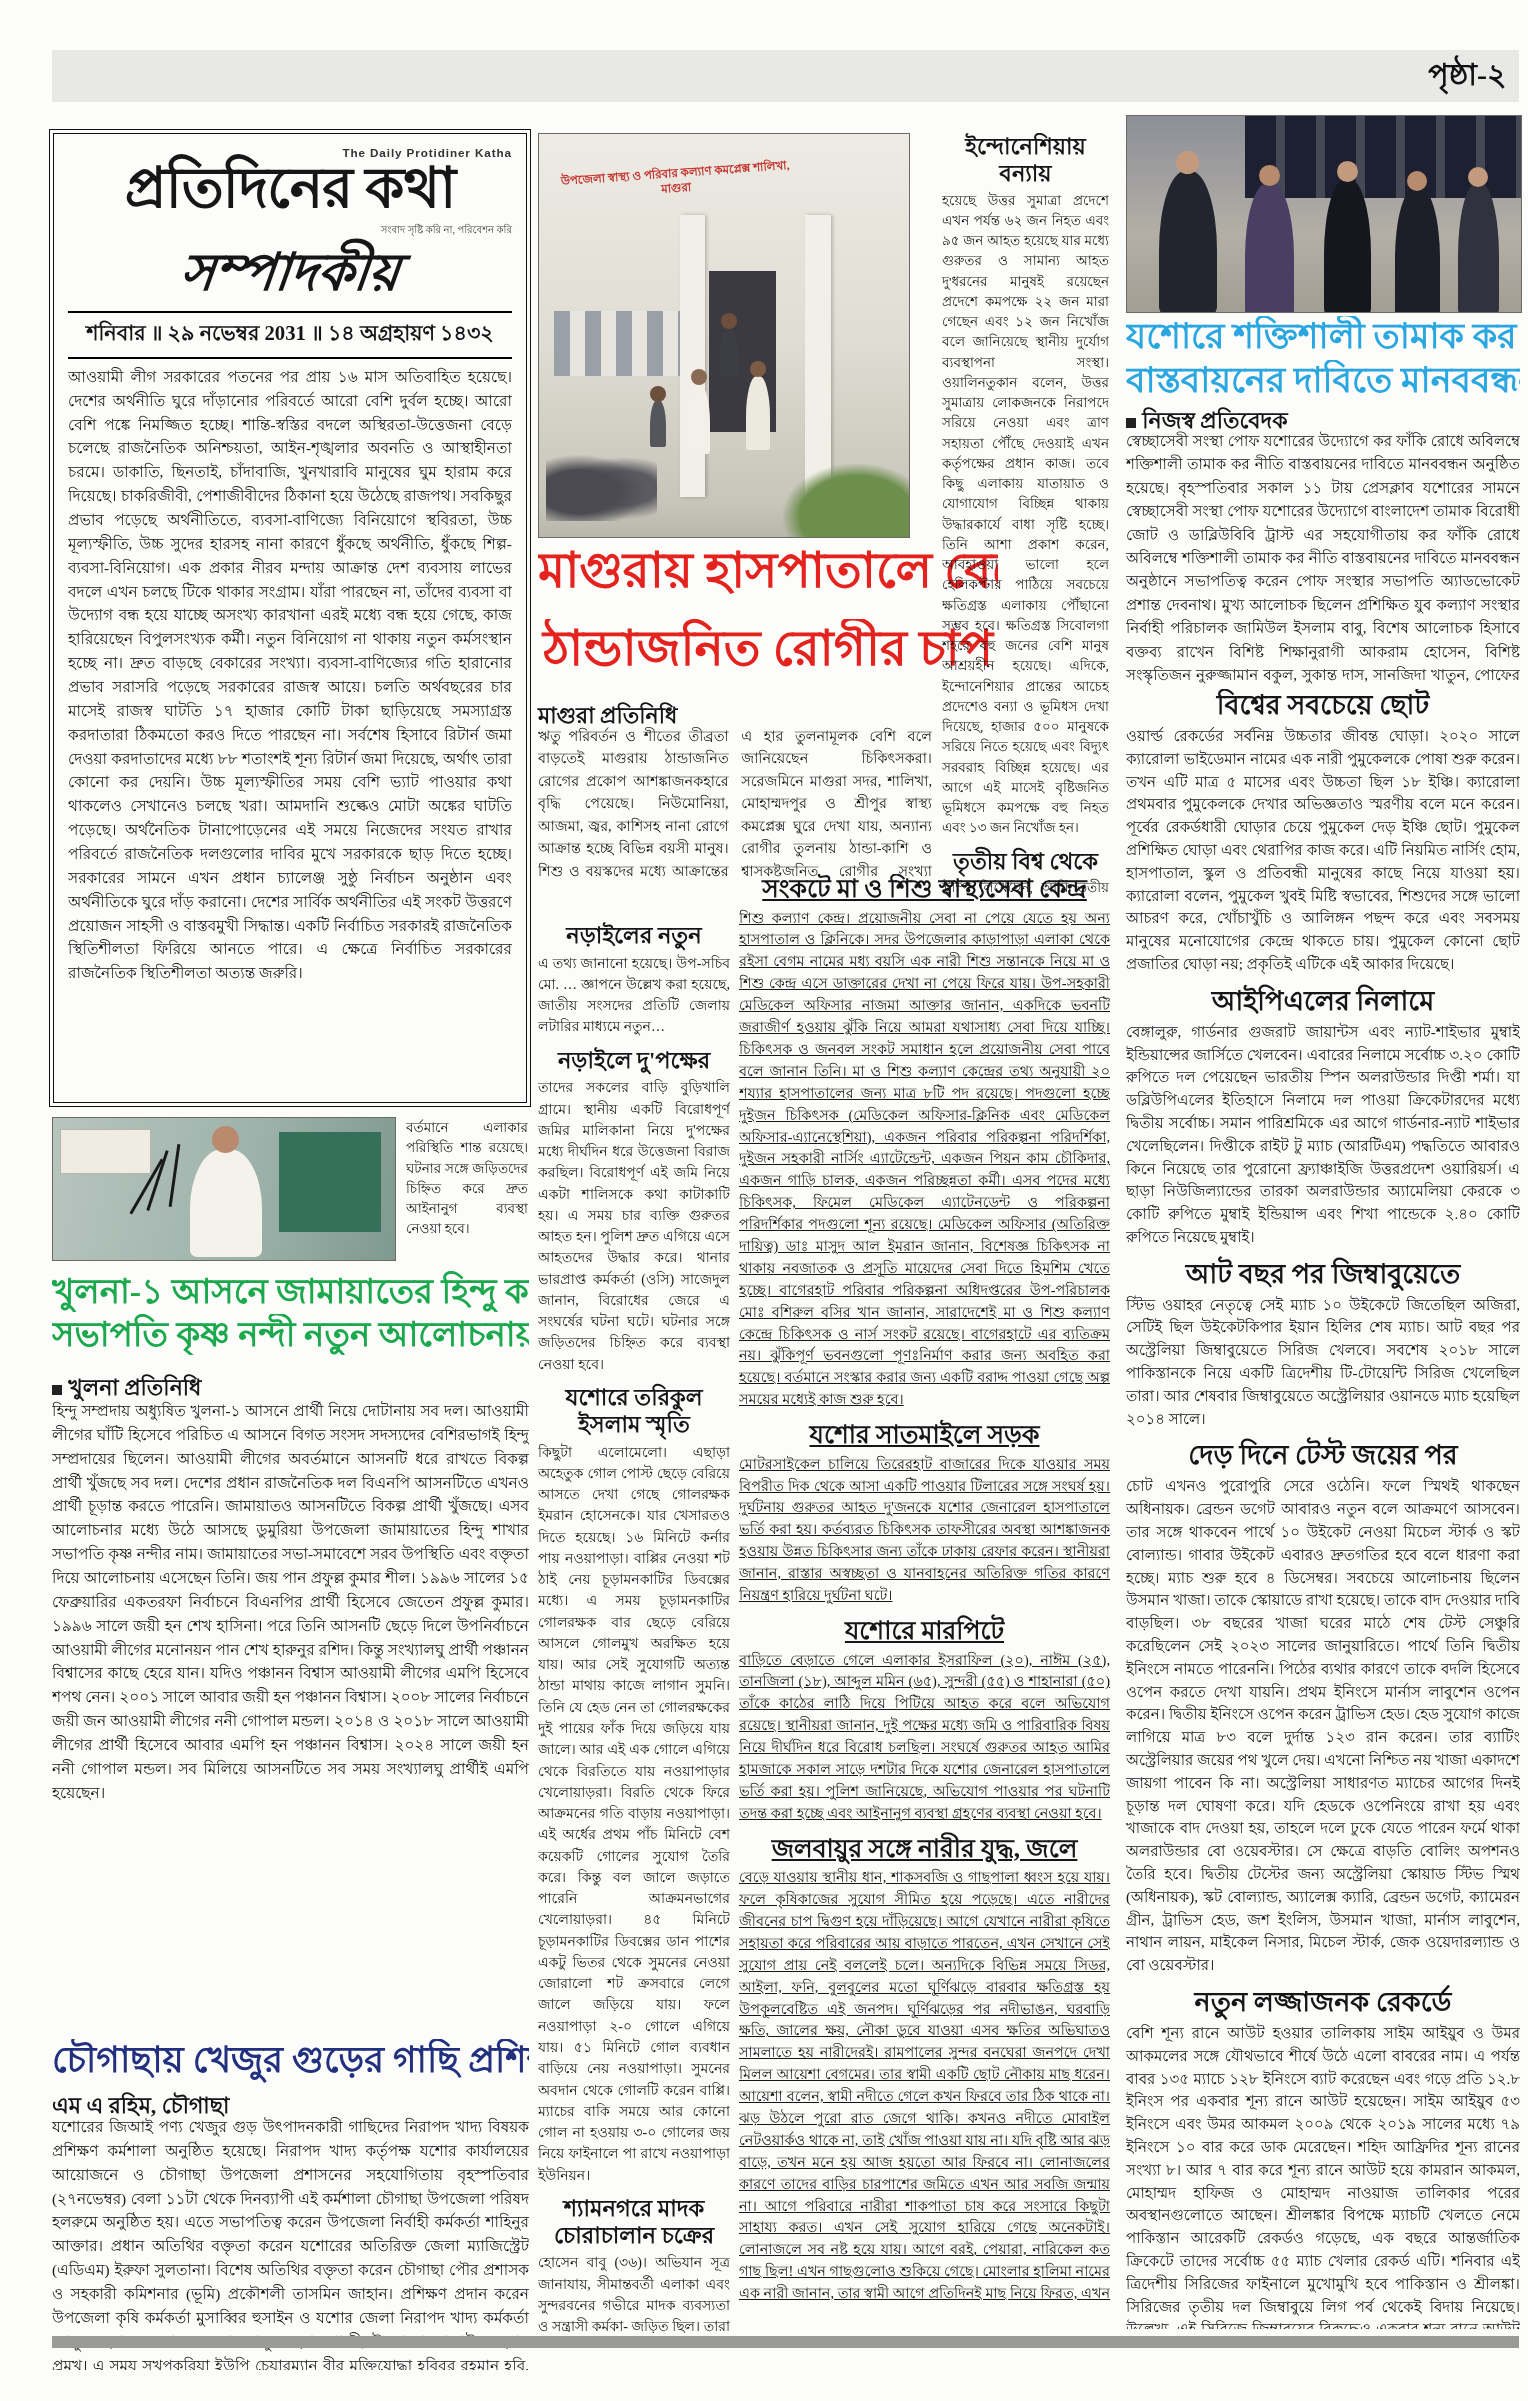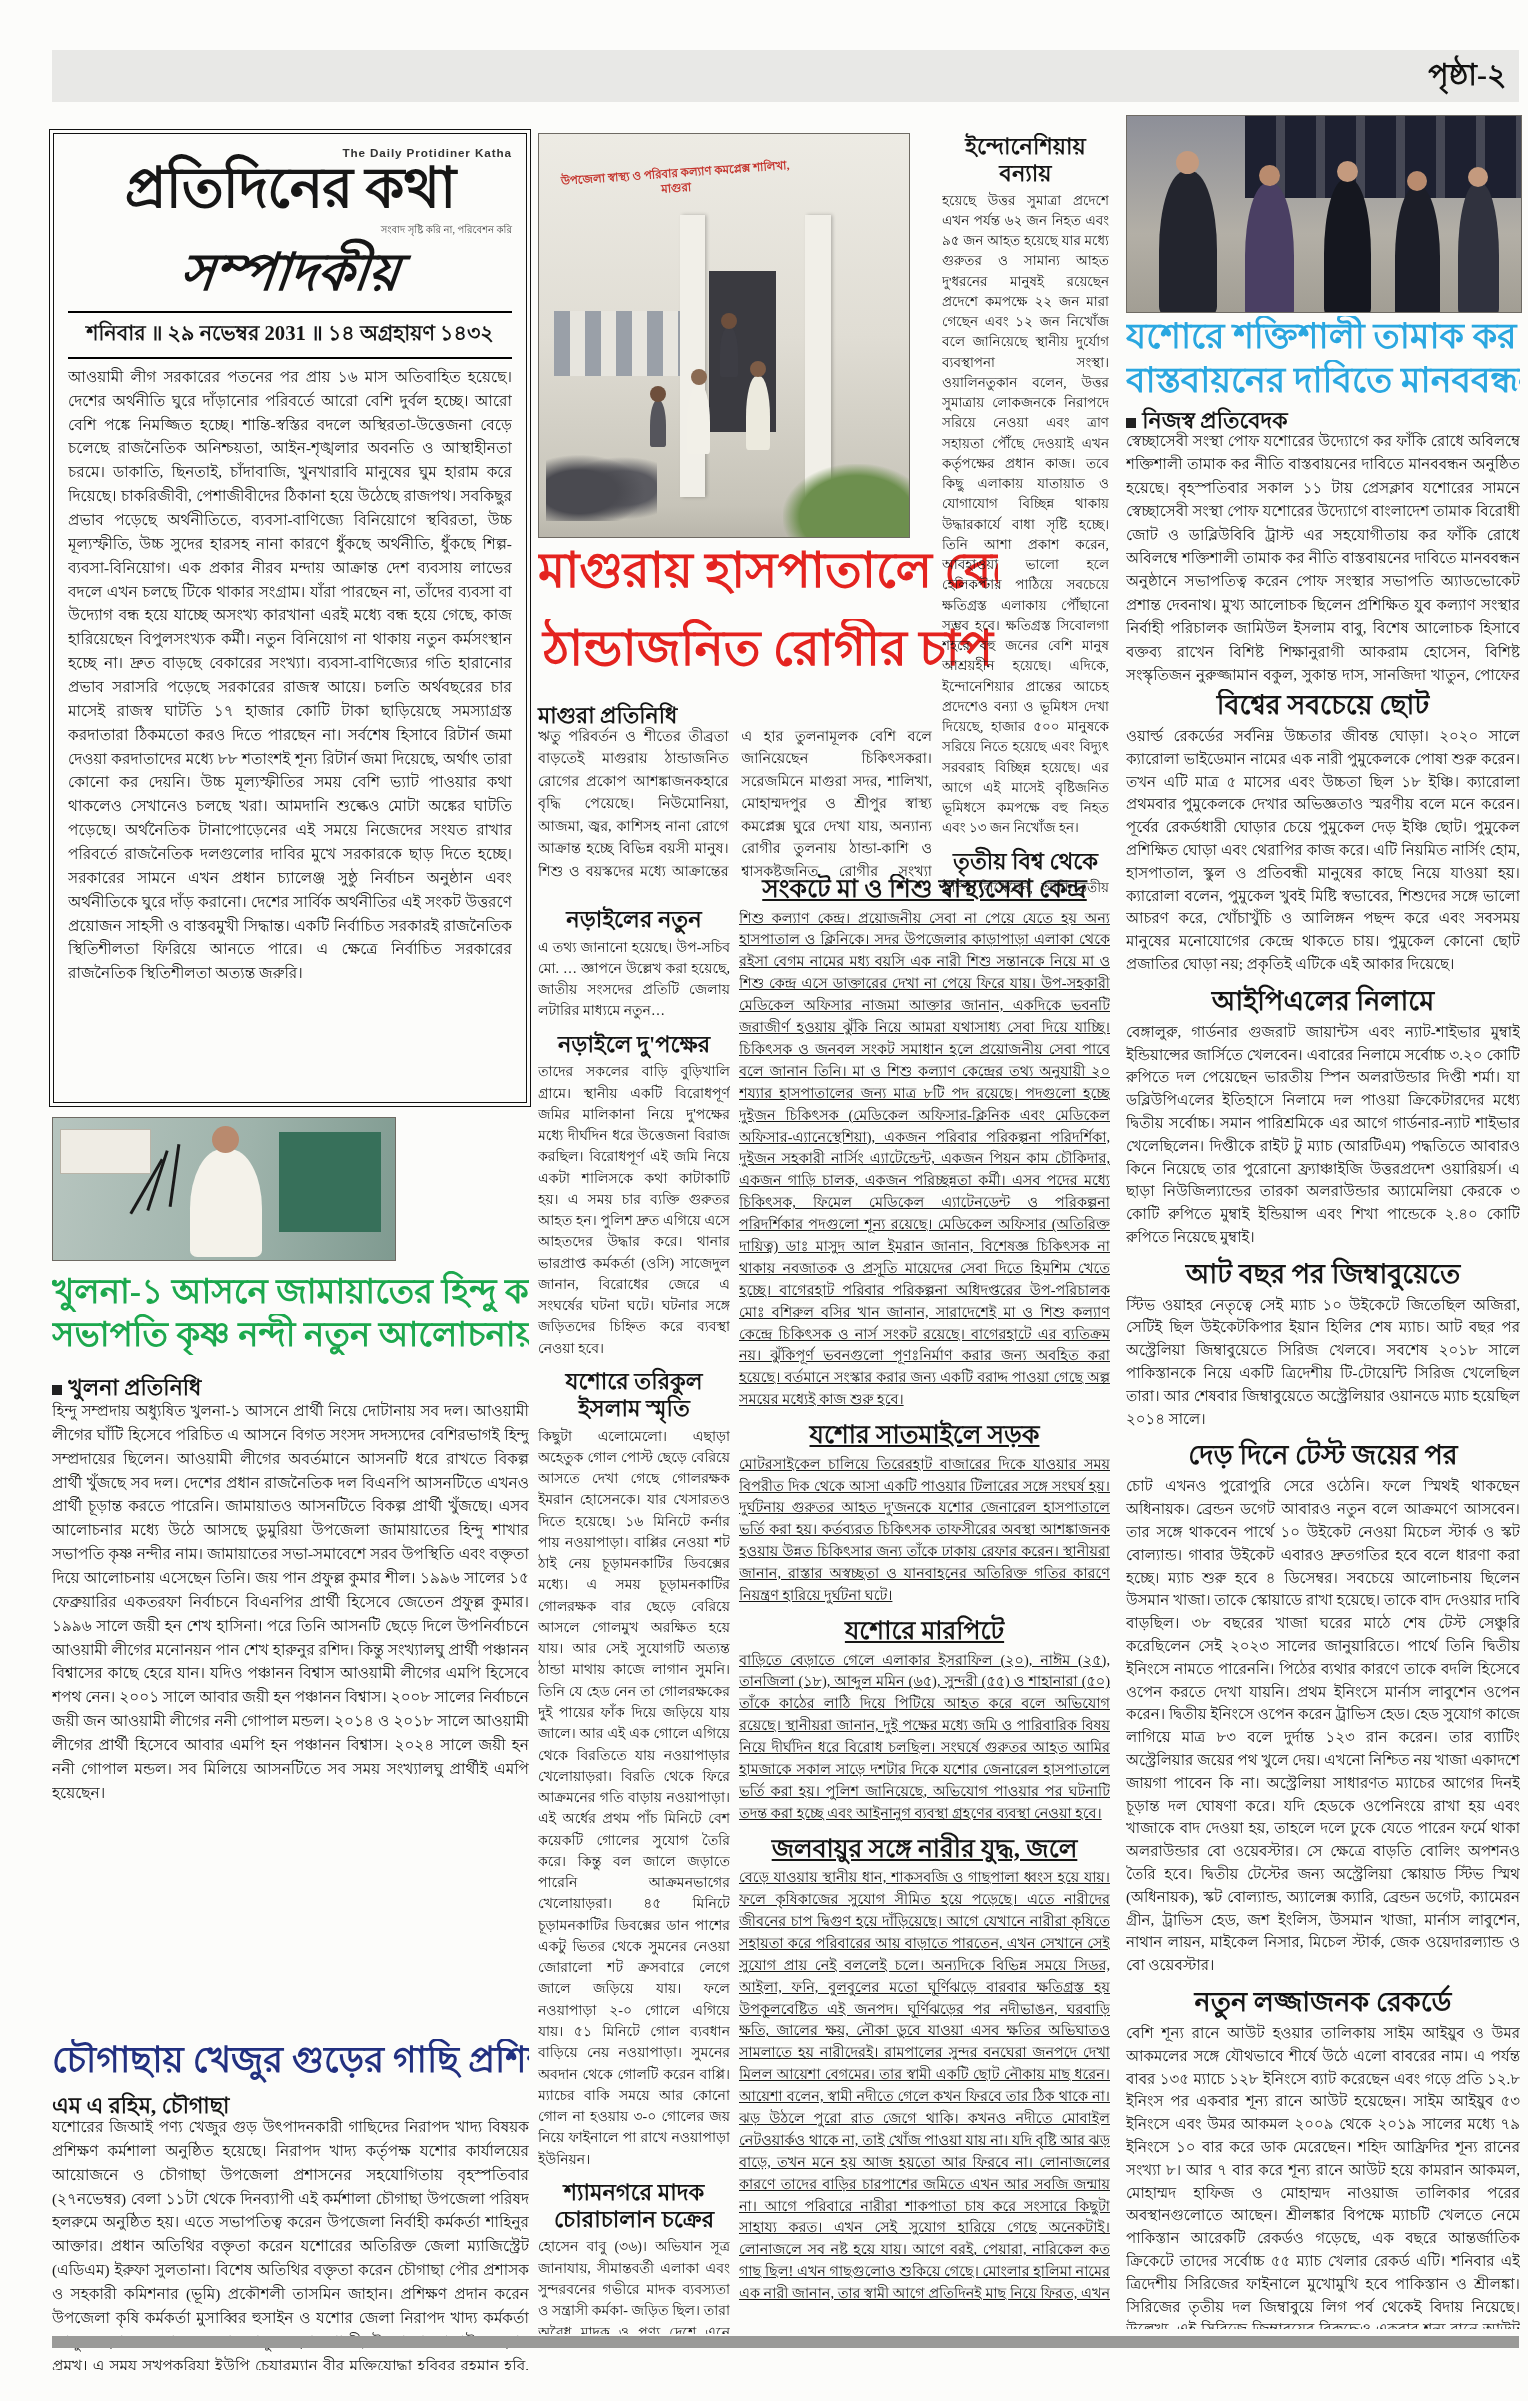--- a/index.html
+++ b/index.html
@@ -145,21 +145,21 @@
     <div class="brief-title" style="font-size:27px;">আট বছর পর জিম্বাবুয়েতে</div>
     <div class="brief-body" style="font-size:15px;">স্টিভ ওয়াহর নেতৃত্বে সেই ম্যাচ ১০ উইকেটে জিতেছিল অজিরা, সেটিই ছিল উইকেটকিপার ইয়ান হিলির শেষ ম্যাচ। আট বছর পর অস্ট্রেলিয়া জিম্বাবুয়েতে সিরিজ খেলবে। সবশেষ ২০১৮ সালে পাকিস্তানকে নিয়ে একটি ত্রিদেশীয় টি-টোয়েন্টি সিরিজ খেলেছিল তারা। আর শেষবার জিম্বাবুয়েতে অস্ট্রেলিয়ার ওয়ানডে ম্যাচ হয়েছিল ২০১৪ সালে।</div>
     <div class="brief-title" style="font-size:27px;">দেড় দিনে টেস্ট জয়ের পর</div>
     <div class="brief-body" style="font-size:15px;">চোট এখনও পুরোপুরি সেরে ওঠেনি। ফলে স্মিথই থাকছেন অধিনায়ক। ব্রেন্ডন ডগেট আবারও নতুন বলে আক্রমণে আসবেন। তার সঙ্গে থাকবেন পার্থে ১০ উইকেট নেওয়া মিচেল স্টার্ক ও স্কট বোল্যান্ড। গাবার উইকেট এবারও দ্রুতগতির হবে বলে ধারণা করা হচ্ছে। ম্যাচ শুরু হবে ৪ ডিসেম্বর। সবচেয়ে আলোচনায় ছিলেন উসমান খাজা। তাকে স্কোয়াডে রাখা হয়েছে। তাকে বাদ দেওয়ার দাবি বাড়ছিল। ৩৮ বছরের খাজা ঘরের মাঠে শেষ টেস্ট সেঞ্চুরি করেছিলেন সেই ২০২৩ সালের জানুয়ারিতে। পার্থে তিনি দ্বিতীয় ইনিংসে নামতে পারেননি। পিঠের ব্যথার কারণে তাকে বদলি হিসেবে ওপেন করতে দেখা যায়নি। প্রথম ইনিংসে মার্নাস লাবুশেন ওপেন করেন। দ্বিতীয় ইনিংসে ওপেন করেন ট্রাভিস হেড। হেড সুযোগ কাজে লাগিয়ে মাত্র ৮৩ বলে দুর্দান্ত ১২৩ রান করেন। তার ব্যাটিং অস্ট্রেলিয়ার জয়ের পথ খুলে দেয়। এখনো নিশ্চিত নয় খাজা একাদশে জায়গা পাবেন কি না। অস্ট্রেলিয়া সাধারণত ম্যাচের আগের দিনই চূড়ান্ত দল ঘোষণা করে। যদি হেডকে ওপেনিংয়ে রাখা হয় এবং খাজাকে বাদ দেওয়া হয়, তাহলে দলে ঢুকে যেতে পারেন ফর্মে থাকা অলরাউন্ডার বো ওয়েবস্টার। সে ক্ষেত্রে বাড়তি বোলিং অপশনও তৈরি হবে। দ্বিতীয় টেস্টের জন্য অস্ট্রেলিয়া স্কোয়াড স্টিভ স্মিথ (অধিনায়ক), স্কট বোল্যান্ড, অ্যালেক্স ক্যারি, ব্রেন্ডন ডগেট, ক্যামেরন গ্রীন, ট্রাভিস হেড, জশ ইংলিস, উসমান খাজা, মার্নাস লাবুশেন, নাথান লায়ন, মাইকেল নিসার, মিচেল স্টার্ক, জেক ওয়েদারল্যান্ড ও বো ওয়েবস্টার।</div>
     <div class="brief-title" style="font-size:27px;">নতুন লজ্জাজনক রেকর্ডে</div>
     <div class="brief-body" style="font-size:15px;">বেশি শূন্য রানে আউট হওয়ার তালিকায় সাইম আইয়ুব ও উমর আকমলের সঙ্গে যৌথভাবে শীর্ষে উঠে এলো বাবরের নাম। এ পর্যন্ত বাবর ১৩৫ ম্যাচে ১২৮ ইনিংসে ব্যাট করেছেন এবং গড়ে প্রতি ১২.৮ ইনিংস পর একবার শূন্য রানে আউট হয়েছেন। সাইম আইয়ুব ৫৩ ইনিংসে এবং উমর আকমল ২০০৯ থেকে ২০১৯ সালের মধ্যে ৭৯ ইনিংসে ১০ বার করে ডাক মেরেছেন। শহিদ আফ্রিদির শূন্য রানের সংখ্যা ৮। আর ৭ বার করে শূন্য রানে আউট হয়ে কামরান আকমল, মোহাম্মদ হাফিজ ও মোহাম্মদ নাওয়াজ তালিকার পরের অবস্থানগুলোতে আছেন। শ্রীলঙ্কার বিপক্ষে ম্যাচটি খেলতে নেমে পাকিস্তান আরেকটি রেকর্ডও গড়েছে, এক বছরে আন্তর্জাতিক ক্রিকেটে তাদের সর্বোচ্চ ৫৫ ম্যাচ খেলার রেকর্ড এটি। শনিবার এই ত্রিদেশীয় সিরিজের ফাইনালে মুখোমুখি হবে পাকিস্তান ও শ্রীলঙ্কা। সিরিজের তৃতীয় দল জিম্বাবুয়ে লিগ পর্ব থেকেই বিদায় নিয়েছে। উল্লেখ্য, এই সিরিজে জিম্বাবুয়ের বিরুদ্ধেও একবার শূন্য রানে আউট হয়েছিলেন বাবর।</div>
 
   </div>
 
   <div class="colblock" style="left:538px;top:906px;width:192px;height:1428px;">
-    <div class="brief-title" style="margin-top:0;">নড়াইলের নতুন</div>
+    <div class="brief-title" style="margin-top:16px;">নড়াইলের নতুন</div>
     <div class="brief-body">এ তথ্য জানানো হয়েছে। উপ-সচিব মো. … জ্ঞাপনে উল্লেখ করা হয়েছে, জাতীয় সংসদের প্রতিটি জেলায় লটারির মাধ্যমে নতুন…</div>
     <div class="brief-title">নড়াইলে দু'পক্ষের</div>
     <div class="brief-body">তাদের সকলের বাড়ি বুড়িখালি গ্রামে। স্থানীয় একটি বিরোধপূর্ণ জমির মালিকানা নিয়ে দু'পক্ষের মধ্যে দীর্ঘদিন ধরে উত্তেজনা বিরাজ করছিল। বিরোধপূর্ণ এই জমি নিয়ে একটা শালিসকে কথা কাটাকাটি হয়। এ সময় চার ব্যক্তি গুরুতর আহত হন। পুলিশ দ্রুত এগিয়ে এসে আহতদের উদ্ধার করে। থানার ভারপ্রাপ্ত কর্মকর্তা (ওসি) সাজেদুল জানান, বিরোধের জেরে এ সংঘর্ষের ঘটনা ঘটে। ঘটনার সঙ্গে জড়িতদের চিহ্নিত করে ব্যবস্থা নেওয়া হবে।</div>
     <div class="brief-title">যশোরে তরিকুল ইসলাম স্মৃতি</div>
     <div class="brief-body">কিছুটা এলোমেলো। এছাড়া অহেতুক গোল পোস্ট ছেড়ে বেরিয়ে আসতে দেখা গেছে গোলরক্ষক ইমরান হোসেনকে। যার খেসারতও দিতে হয়েছে। ১৬ মিনিটে কর্নার পায় নওয়াপাড়া। বাপ্পির নেওয়া শট ঠাই নেয় চূড়ামনকাটির ডিবক্সের মধ্যে। এ সময় চূড়ামনকাটির গোলরক্ষক বার ছেড়ে বেরিয়ে আসলে গোলমুখ অরক্ষিত হয়ে যায়। আর সেই সুযোগটি অত্যন্ত ঠান্ডা মাথায় কাজে লাগান সুমনি। তিনি যে হেড নেন তা গোলরক্ষকের দুই পায়ের ফাঁক দিয়ে জড়িয়ে যায় জালে। আর এই এক গোলে এগিয়ে থেকে বিরতিতে যায় নওয়াপাড়ার খেলোয়াড়রা। বিরতি থেকে ফিরে আক্রমনের গতি বাড়ায় নওয়াপাড়া। এই অর্ধের প্রথম পাঁচ মিনিটে বেশ কয়েকটি গোলের সুযোগ তৈরি করে। কিন্তু বল জালে জড়াতে পারেনি আক্রমনভাগের খেলোয়াড়রা। ৪৫ মিনিটে চূড়ামনকাটির ডিবক্সের ডান পাশের একটু ভিতর থেকে সুমনের নেওয়া জোরালো শট ক্রসবারে লেগে জালে জড়িয়ে যায়। ফলে নওয়াপাড়া ২-০ গোলে এগিয়ে যায়। ৫১ মিনিটে গোল ব্যবধান বাড়িয়ে নেয় নওয়াপাড়া। সুমনের অবদান থেকে গোলটি করেন বাপ্পি। ম্যাচের বাকি সময়ে আর কোনো গোল না হওয়ায় ৩-০ গোলের জয় নিয়ে ফাইনালে পা রাখে নওয়াপাড়া ইউনিয়ন।</div>
     <div class="brief-title">শ্যামনগরে মাদক চোরাচালান চক্রের</div>
     <div class="brief-body">হোসেন বাবু (৩৬)। অভিযান সূত্র জানাযায়, সীমান্তবর্তী এলাকা এবং সুন্দরবনের গভীরে মাদক ব্যবস্যতা ও সন্ত্রাসী কর্মকা- জড়িত ছিল। তারা অবৈধ মাদক ও পণ্য দেশে এনে সুন্দরবনের পথে এবং পরবর্তীতে দেশের বিভিন্ন স্থানে সরবরাহ করত। ভেটখালী এলাকা এবং সুন্দরবন সংলগ্ন এলাকায় ত্রাস সৃষ্টি করেছিল বলে জানিয়েছে আইনশৃঙ্খলা বাহিনী। বাহিনীর তথ্য অনুযায়ী, গ্রেপ্তার আরজ খান মাদক চোরাচালান, সন্ত্রাসী কর্মকা- ও নাশকতায় জড়িত রয়েছে। বেশ কিছুদিন ধরে তাকে ধরতে অভিযান জোরদার করা হয়। অবশেষে বৃহস্পতিবার অভিযান চালিয়ে তাকে ও তার দুই সহযোগীকে গ্রেপ্তার করা হয়। বাহিনীর হাতে আটক তিনজনকে প্রাথমিক জিজ্ঞাসাবাদ শেষে থানায় হস্তান্তর করা হয়েছে বলে জানা গেছে। আটককৃতদের বিরুদ্ধে ব্যবস্থা প্রক্রিয়াধীন।</div>
 
   </div>
 
@@ -177,20 +177,21 @@
   <div class="photo" id="speaker-photo">
     <div class="sp-board"></div>
     <div class="sp-banner"></div>
     <div class="fig" style="left:40%;top:22%;width:72px;height:108px;background:#f4f2ea;">
         <span class="head" style="background:#b98a6e;width:27px;height:27px;margin-left:-13.5px;top:-23.4px;"></span>
       </div>
     <div class="sp-mic" style="left:30%;top:22%;transform:rotate(18deg);"></div>
     <div class="sp-mic" style="left:35%;top:18%;transform:rotate(8deg);"></div>
     <div class="sp-mic" style="left:27%;top:26%;transform:rotate(30deg);"></div>
   </div>
+  <div class="abs small-col" style="left:406px;top:1118px;width:122px;height:140px;overflow:hidden;">বর্তমানে এলাকার পরিস্থিতি শান্ত রয়েছে। ঘটনার সঙ্গে জড়িতদের চিহ্নিত করে দ্রুত আইনানুগ ব্যবস্থা নেওয়া হবে।</div>
 
   <div class="abs hl" id="khulna-hl1">খুলনা-১ আসনে জামায়াতের হিন্দু কমিটির</div>
   <div class="abs hl" id="khulna-hl2">সভাপতি কৃষ্ণ নন্দী নতুন আলোচনায়</div>
   <div class="abs byline" style="left:52px;top:1370px;"><span class="bullet"></span><span>খুলনা প্রতিনিধি</span></div>
   <div class="abs body-txt" style="left:52px;top:1399px;width:477px;height:629px;font-size:15.3px;">হিন্দু সম্প্রদায় অধ্যুষিত খুলনা-১ আসনে প্রার্থী নিয়ে দোটানায় সব দল। আওয়ামী লীগের ঘাঁটি হিসেবে পরিচিত এ আসনে বিগত সংসদ সদস্যদের বেশিরভাগই হিন্দু সম্প্রদায়ের ছিলেন। আওয়ামী লীগের অবর্তমানে আসনটি ধরে রাখতে বিকল্প প্রার্থী খুঁজছে সব দল। দেশের প্রধান রাজনৈতিক দল বিএনপি আসনটিতে এখনও প্রার্থী চূড়ান্ত করতে পারেনি। জামায়াতও আসনটিতে বিকল্প প্রার্থী খুঁজছে। এসব আলোচনার মধ্যে উঠে আসছে ডুমুরিয়া উপজেলা জামায়াতের হিন্দু শাখার সভাপতি কৃষ্ণ নন্দীর নাম। জামায়াতের সভা-সমাবেশে সরব উপস্থিতি এবং বক্তৃতা দিয়ে আলোচনায় এসেছেন তিনি। জয় পান প্রফুল্ল কুমার শীল। ১৯৯৬ সালের ১৫ ফেব্রুয়ারির একতরফা নির্বাচনে বিএনপির প্রার্থী হিসেবে জেতেন প্রফুল্ল কুমার। ১৯৯৬ সালে জয়ী হন শেখ হাসিনা। পরে তিনি আসনটি ছেড়ে দিলে উপনির্বাচনে আওয়ামী লীগের মনোনয়ন পান শেখ হারুনুর রশিদ। কিন্তু সংখ্যালঘু প্রার্থী পঞ্চানন বিশ্বাসের কাছে হেরে যান। যদিও পঞ্চানন বিশ্বাস আওয়ামী লীগের এমপি হিসেবে শপথ নেন। ২০০১ সালে আবার জয়ী হন পঞ্চানন বিশ্বাস। ২০০৮ সালের নির্বাচনে জয়ী জন আওয়ামী লীগের ননী গোপাল মন্ডল। ২০১৪ ও ২০১৮ সালে আওয়ামী লীগের প্রার্থী হিসেবে আবার এমপি হন পঞ্চানন বিশ্বাস। ২০২৪ সালে জয়ী হন ননী গোপাল মন্ডল। সব মিলিয়ে আসনটিতে সব সময় সংখ্যালঘু প্রার্থীই এমপি হয়েছেন।</div>
 
   <div class="abs hl" id="chougachha-hl">চৌগাছায় খেজুর গুড়ের গাছি প্রশিক্ষণ</div>
   <div class="abs byline" style="left:52px;top:2088px;">এম এ রহিম, চৌগাছা</div>
   <div class="abs body-txt" style="left:52px;top:2115px;width:477px;height:255px;font-size:15.3px;">যশোরের জিআই পণ্য খেজুর গুড় উৎপাদনকারী গাছিদের নিরাপদ খাদ্য বিষয়ক প্রশিক্ষণ কর্মশালা অনুষ্ঠিত হয়েছে। নিরাপদ খাদ্য কর্তৃপক্ষ যশোর কার্যালয়ের আয়োজনে ও চৌগাছা উপজেলা প্রশাসনের সহযোগিতায় বৃহস্পতিবার (২৭নভেম্বর) বেলা ১১টা থেকে দিনব্যাপী এই কর্মশালা চৌগাছা উপজেলা পরিষদ হলরুমে অনুষ্ঠিত হয়। এতে সভাপতিত্ব করেন উপজেলা নির্বাহী কর্মকর্তা শাহিনুর আক্তার। প্রধান অতিথির বক্তৃতা করেন যশোরের অতিরিক্ত জেলা ম্যাজিস্ট্রেট (এডিএম) ইরুফা সুলতানা। বিশেষ অতিথির বক্তৃতা করেন চৌগাছা পৌর প্রশাসক ও সহকারী কমিশনার (ভূমি) প্রকৌশলী তাসমিন জাহান। প্রশিক্ষণ প্রদান করেন উপজেলা কৃষি কর্মকর্তা মুসাব্বির হুসাইন ও যশোর জেলা নিরাপদ খাদ্য কর্মকর্তা আব্দুর রহমান। অন্যান্যের মধ্যে আব্দুর রহমান গাজী, উদ্যোক্তা আতাউর রহমান প্রমুখ। এ সময় সুখপুকুরিয়া ইউপি চেয়ারম্যান বীর মুক্তিযোদ্ধা হবিবর রহমান হবি, ধুলিয়ানি ইউপি চেয়ারম্যানসহ উপজেলার গাছিরা উপস্থিত ছিলেন।</div>
 

